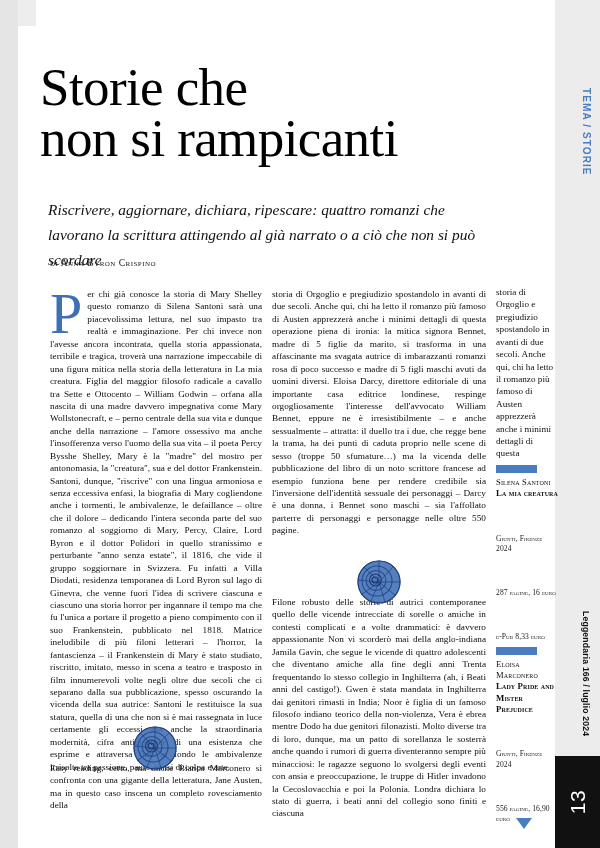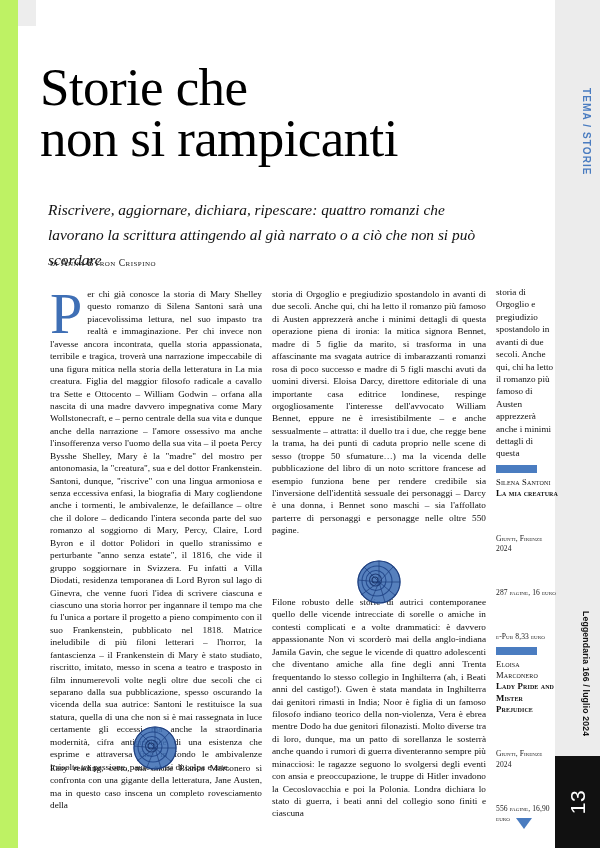--- a/index.html
+++ b/index.html
@@ -5,21 +5,21 @@
   * { box-sizing: border-box; margin: 0; padding: 0; }
   html, body {
     width: 600px; height: 848px;
     background: #ffffff;
     font-family: "Liberation Serif", serif;
     overflow: hidden;
   }
   #page {
     position: relative;
     width: 600px; height: 848px;
-    background: #bef264;
+    background: #e5e5e5;
   }
   
   .sheet {
     position: absolute;
     left: 18px; top: 0px;
     width: 537px; height: 848px;
     background: #ffffff;
   }
   .sheet-notch {
     position: absolute;

